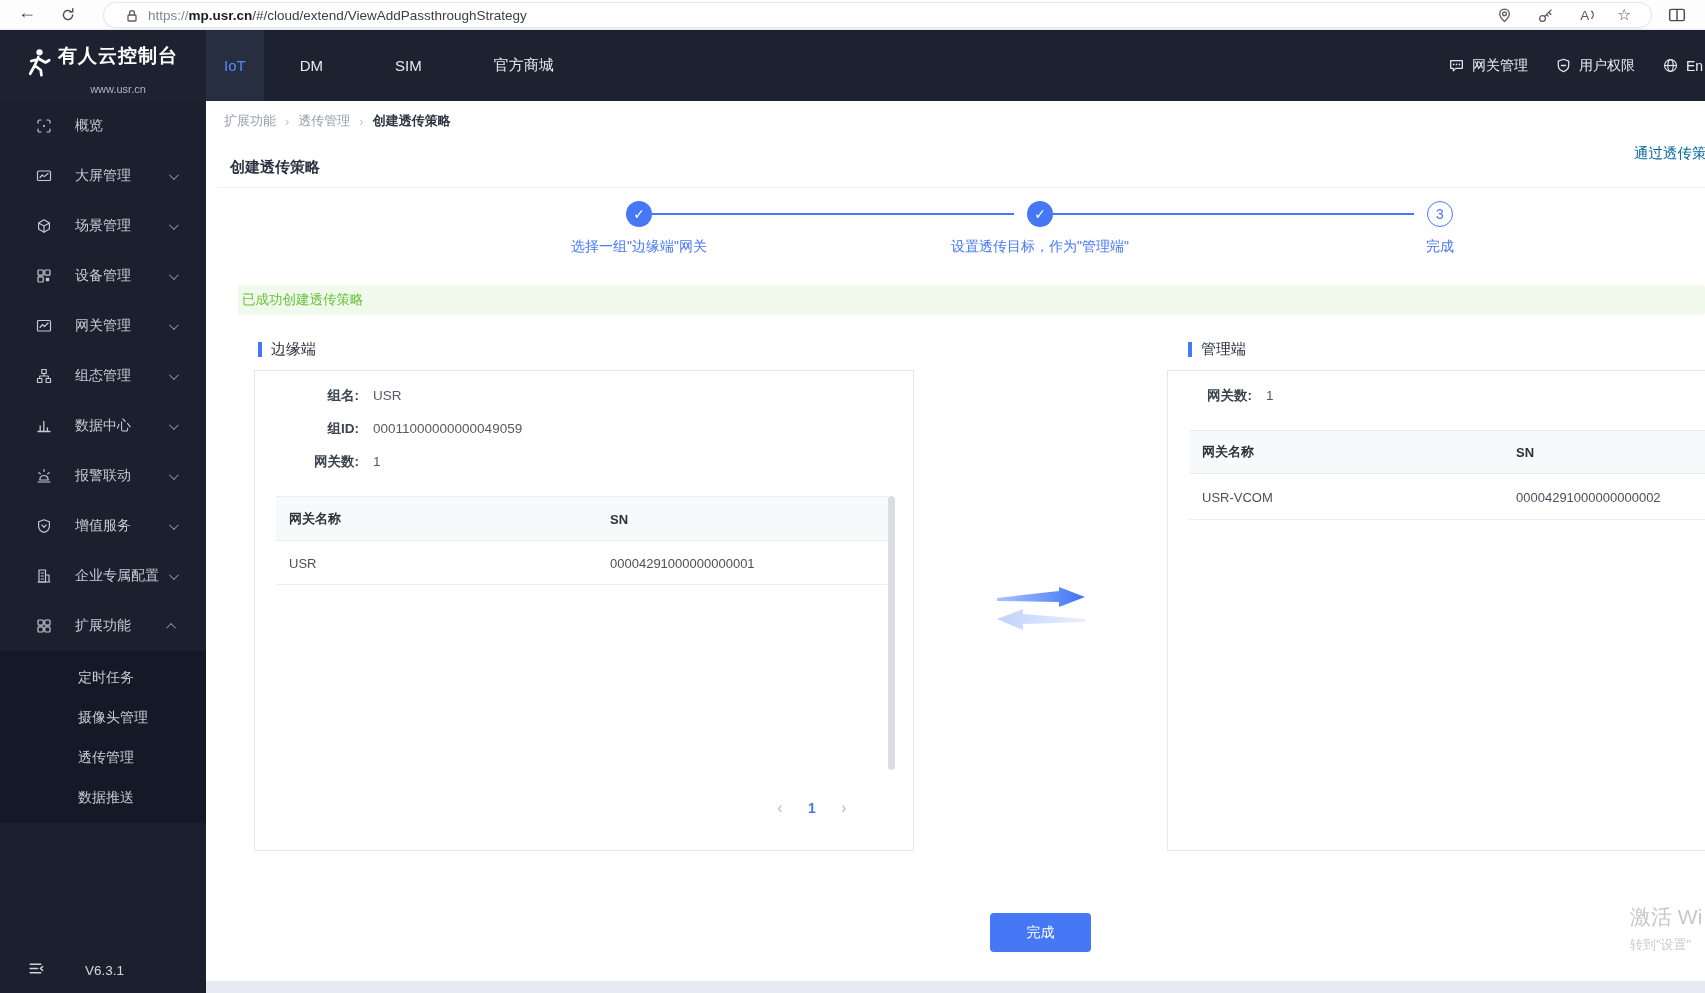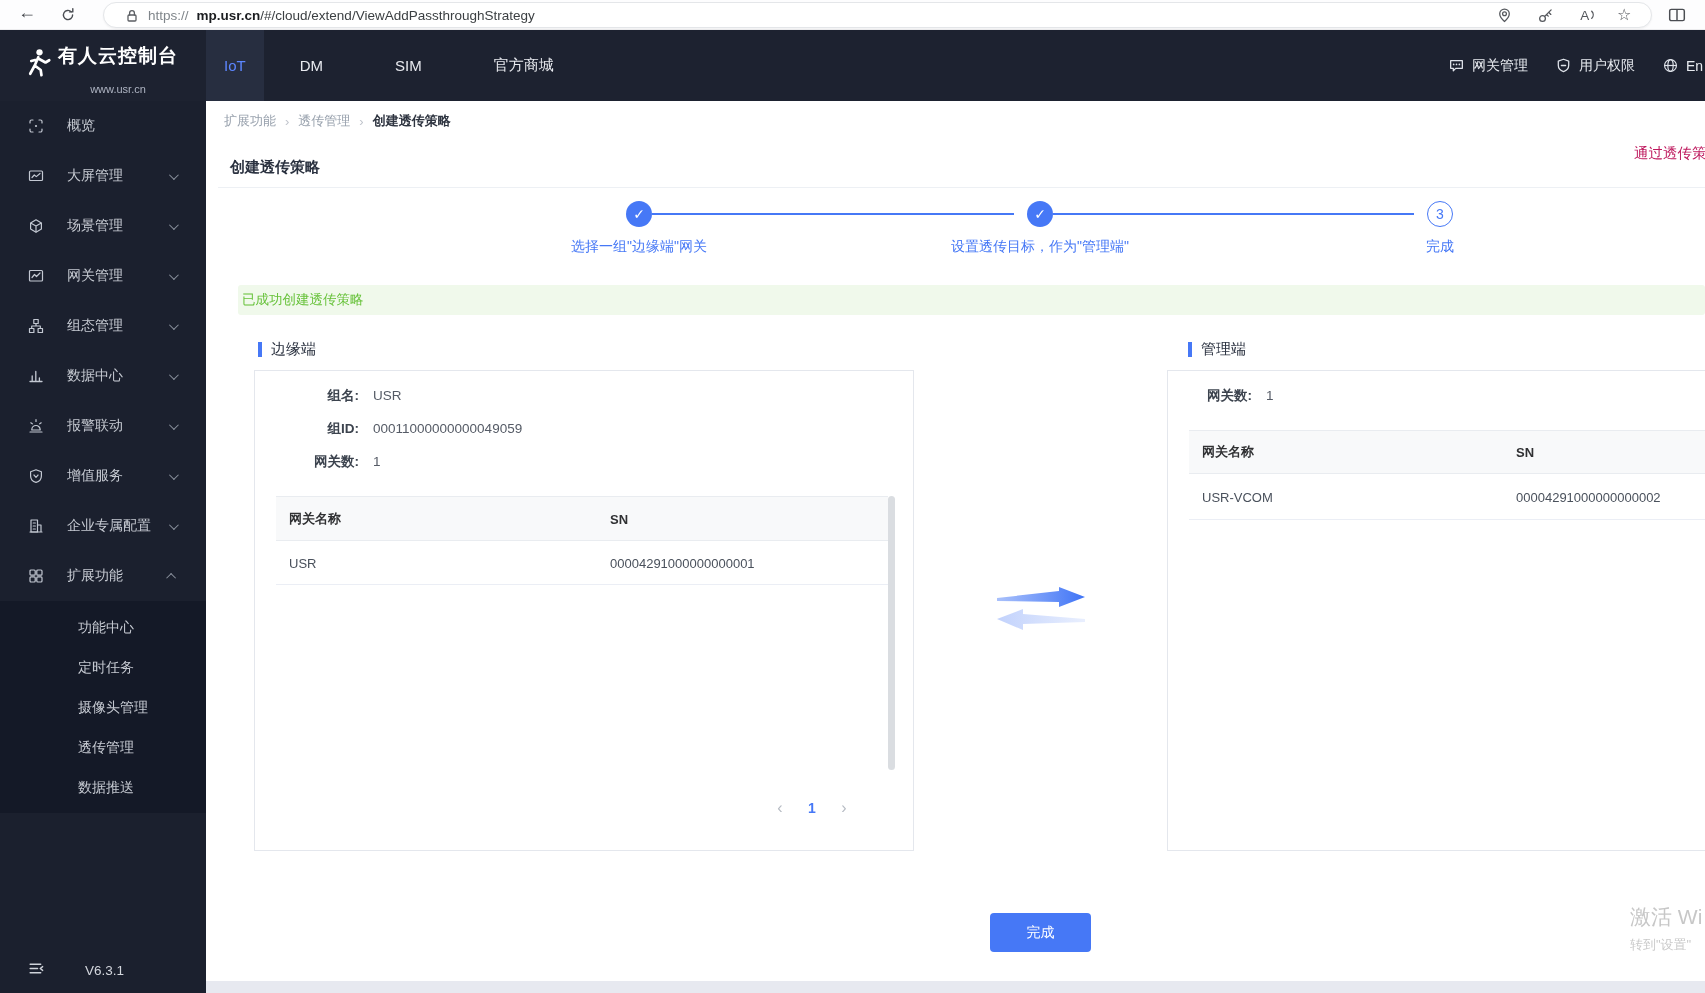--- a/index.html
+++ b/index.html
@@ -6,55 +6,55 @@
   html,body { width:1705px; height:993px; overflow:hidden; background:#fff;
     font-family:"Liberation Sans","DejaVu Sans",sans-serif; }
   
   .browser-bar { position:absolute; left:0; top:0; width:1705px; height:30px; background:#fdfdfe; border-bottom:1px solid #ececee; }
   .b-back { position:absolute; left:18px; top:2px; font-size:18px; color:#45484d; cursor:pointer; }
   .b-reload { position:absolute; left:60px; top:7px; }
   .url-pill { position:absolute; left:103px; top:2px; width:1549px; height:26px; border:1px solid #e4e6e9; border-radius:13px; background:#fff; box-shadow:0 1px 2px rgba(0,0,0,.05); }
   .lock-wrap { position:absolute; left:20px; top:5px; }
   .url-text { position:absolute; left:44px; top:5px; font-size:13.5px; color:#202124; white-space:nowrap; }
   .u-scheme { color:#80868b; }
-  .u-host { color:#1b1d20; font-weight:bold;margin-left:8px; }
+  .u-host { color:#1b1d20; font-weight:bold; }
   .u-path { color:#3c4043; }
   .pill-ic { position:absolute; top:4px; }
   .split-ic { position:absolute; left:1668px; top:6px; }
   
   .navbar { position:absolute; left:0; top:30px; width:1705px; height:71px; background:#1d2230; }
   .logo-ic { position:absolute; left:20px; top:16px; }
   .logo-txt { position:absolute; left:58px; top:13px; }
   .logo-title { font-size:19px; font-weight:bold; color:#fff; letter-spacing:1px; }
   .logo-sub { font-size:11px; color:#aeb4c2; text-align:center; margin-top:14px; }
   .nav-tabs { position:absolute; left:206px; top:0; height:71px; display:flex; }
   .nav-tab { height:71px; display:flex; align-items:center; padding:0 36px; font-size:15px; color:#e8eaef; cursor:pointer; }
   .nav-tab.active { background:#272e40; color:#5c86ff; padding:0 18px; }
   .nav-right { position:absolute; right:2px; top:0; height:71px; display:flex; align-items:center; gap:27px; }
   .nav-right .nr-item { display:flex; align-items:center; gap:7px; font-size:14px; color:#e8ebf0; cursor:pointer; white-space:nowrap; }
   
   .sidebar { position:absolute; left:0; top:101px; width:206px; height:892px; background:#1b202e; }
-  .s-item { height:50px; display:flex; align-items:center; padding-left:28px; color:#c6cad2; font-size:14px; cursor:pointer; }
+  .s-item { height:50px; display:flex; align-items:center; padding-left:28px; color:#c6cad2; font-size:14px; cursor:pointer;margin-left:8px; }
   .s-item svg { margin-right:23px; flex:none; }
   .s-label { flex:1; }
   .chev { width:7px; height:7px; border-right:1.4px solid #8b919d; border-bottom:1.4px solid #8b919d; margin-right:30px; transform:rotate(45deg) translateY(-2px); }
   .chev.up { transform:rotate(-135deg) translateY(-2px); }
   .submenu { background:#141927; padding:6px 0; }
   .sub-item { height:40px; line-height:40px; padding-left:78px; font-size:14px; color:#c6cad2; cursor:pointer; }
   .side-bottom { position:absolute; left:0; bottom:0; width:206px; height:46px; display:flex; align-items:center; }
   .collapse-wrap { margin-left:28px; cursor:pointer; }
   .version { margin-left:40px; font-size:13.5px; color:#d3d6dd; }
   
   .main { position:absolute; left:206px; top:101px; width:1499px; height:892px; background:#fff; overflow:hidden; }
   .breadcrumb { position:absolute; left:18px; top:11px; font-size:13px; color:#98a1ad; display:flex; align-items:center; }
   .crumb { cursor:pointer; }
   .crumb-sep { padding:0 9px; color:#c0c4cc; }
   .crumb.last { color:#2e3440; font-weight:bold; cursor:default; }
   .page-title { position:absolute; left:24px; top:57px; font-size:15px; font-weight:bold; color:#2b3240; }
-  .top-link { position:absolute; left:1428px; top:43px; font-size:14.5px; color:#be185d; white-space:nowrap; cursor:pointer; }
+  .top-link { position:absolute; left:1428px; top:43px; font-size:14.5px; color:#0369a1; white-space:nowrap; cursor:pointer; }
   .divider { position:absolute; left:12px; right:0; top:86px; height:1px; background:#edf0f4; }
   
   .step-line { position:absolute; top:112px; height:2px; background:#4678f6; }
   .step-circle { position:absolute; top:100px; width:26px; height:26px; border-radius:50%; display:flex; align-items:center; justify-content:center; font-size:14px; }
   .step-circle.done { background:#4678f6; color:#fff; font-weight:bold; }
   .step-circle.pending { background:#fff; border:1.5px solid #4678f6; color:#4678f6; }
   .step-label { position:absolute; top:137px; width:320px; text-align:center; font-size:14px; color:#4678f6; }
   
   .alert { position:absolute; left:32px; right:0; top:184px; height:30px; background:#f0f9eb; border-radius:3px; line-height:30px; padding-left:4px; font-size:13.5px; color:#67c23a; }
   
@@ -203,20 +203,30 @@
   </div>
   <div class="s-item">
     <svg width="16" height="16" viewBox="0 0 16 16" fill="none" stroke="#c3c8d2" stroke-width="1.2" stroke-linejoin="round">
         <path d="M8 1.8 13.4 5v6L8 14.2 2.6 11V5Z"></path>
         <path d="M8 8v6.2M8 8l5.4-3M8 8 2.6 5"></path>
       </svg>
     <span class="s-label">场景管理</span>
     <span class="chev"></span>
   </div>
   <div class="s-item">
+    <svg width="16" height="16" viewBox="0 0 16 16" fill="none" stroke="#c3c8d2" stroke-width="1.2">
+        <rect x="2" y="2" width="5.2" height="5.2" rx=".8"></rect>
+        <rect x="8.8" y="2" width="5.2" height="5.2" rx=".8"></rect>
+        <rect x="2" y="8.8" width="5.2" height="5.2" rx=".8"></rect>
+        <rect x="9.8" y="9.8" width="3.4" height="3.4" rx=".6" fill="#c3c8d2" stroke="none"></rect>
+      </svg>
+    <span class="s-label">设备管理</span>
+    <span class="chev"></span>
+  </div>
+  <div class="s-item">
     <svg width="16" height="16" viewBox="0 0 16 16" fill="none" stroke="#c3c8d2" stroke-width="1.2" stroke-linecap="round" stroke-linejoin="round">
         <rect x="1.5" y="2.5" width="13" height="10.5" rx="1"></rect>
         <polyline points="4,9.5 6.5,6.5 8.5,8.5 12,5"></polyline>
       </svg>
     <span class="s-label">网关管理</span>
     <span class="chev"></span>
   </div>
   <div class="s-item">
     <svg width="16" height="16" viewBox="0 0 16 16" fill="none" stroke="#c3c8d2" stroke-width="1.2" stroke-linejoin="round">
         <rect x="5.8" y="1.5" width="4.4" height="4"></rect>
@@ -262,21 +272,20 @@
     <svg width="16" height="16" viewBox="0 0 16 16" fill="none" stroke="#c3c8d2" stroke-width="1.2">
         <rect x="2" y="2" width="5.2" height="5.2" rx="1"></rect>
         <rect x="8.8" y="2" width="5.2" height="5.2" rx="1"></rect>
         <rect x="2" y="8.8" width="5.2" height="5.2" rx="1"></rect>
         <rect x="8.8" y="8.8" width="5.2" height="5.2" rx="1"></rect>
       </svg>
     <span class="s-label">扩展功能</span>
     <span class="chev up"></span>
   </div>
   <div class="submenu">
-    <div class="sub-item">功能中心</div>
     <div class="sub-item">定时任务</div>
     <div class="sub-item">摄像头管理</div>
     <div class="sub-item">透传管理</div>
     <div class="sub-item">数据推送</div>
   </div>
   <div class="side-bottom">
     <span class="collapse-wrap">
       <svg width="17" height="17" viewBox="0 0 16 16" fill="none" stroke="#cfd3da" stroke-width="1.3" stroke-linecap="round" stroke-linejoin="round">
           <path d="M2 4h10M2 8h7M2 12h10"></path>
           <path d="M13.8 6.2 11.5 8l2.3 1.8"></path>

